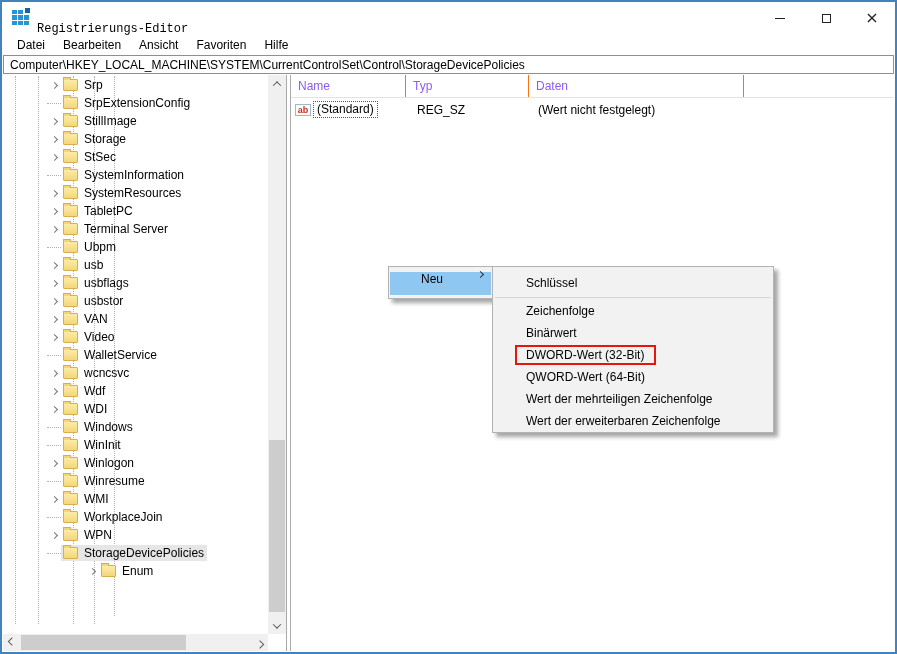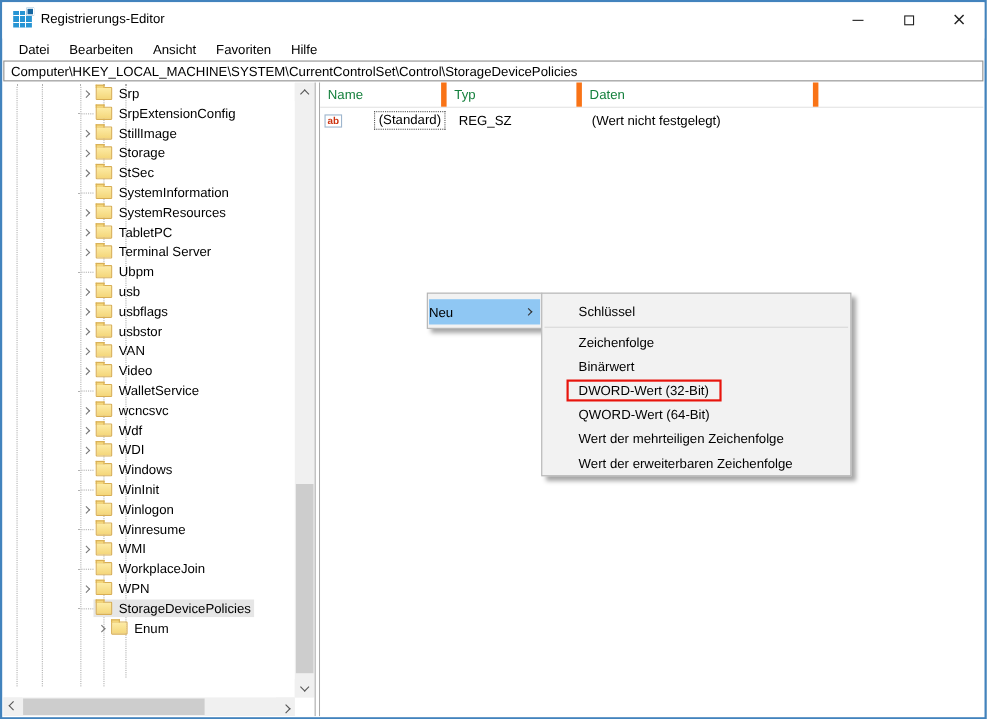--- a/index.html
+++ b/index.html
@@ -9,21 +9,21 @@
             background:#fff; border:2px solid #4283bd; overflow:hidden; }
 
   
   .titlebar { position:absolute; left:0; top:0; right:0; height:33px; background:#fff; }
   .app-icon { position:absolute; left:10px; top:8px; width:17px; height:15px; background:#2795d4;
     background-image:
       linear-gradient(to right, transparent 0 5px, #fff 5px 6px, transparent 6px 11px, #fff 11px 12px, transparent 12px 17px),
       linear-gradient(to bottom, transparent 0 4px, #fff 4px 5px, transparent 5px 10px, #fff 10px 11px, transparent 11px 15px); }
   .app-icon::after { content:""; position:absolute; right:-2px; top:-3px; width:5px; height:5px;
       background:#1565a0; border:1px solid #fff; }
-  .title-text { position:absolute; left:35px; top:8px; }
+  .title-text { position:absolute; left:35px; top:20px;font-family:Liberation Mono, monospace; }
   .win-btns { position:absolute; right:0; top:0; display:flex; height:32px; }
   .win-btn { width:46px; height:32px; display:flex; align-items:center; justify-content:center; }
   .glyph-min { width:10px; height:1px; background:#222; }
   .glyph-max { width:9px; height:9px; border:1px solid #222; }
   .glyph-close { font-size:16px; line-height:16px; color:#222; font-family:"DejaVu Sans",sans-serif; }
 
   
   .menubar { position:absolute; left:2px; top:33px; right:2px; height:20px;
              display:flex; align-items:center; padding-left:4px; background:#fff; }
   .menu-item { padding:3px 9px; }
@@ -35,21 +35,21 @@
 
   
   .content { position:absolute; left:1px; top:73px; right:1px; bottom:1px; background:#fff; }
   .splitter { position:absolute; left:283px; top:0; bottom:0; width:5px;
               border-left:1px solid #aaa; border-right:1px solid #aaa; background:#fff; }
 
   
   .tree-pane { position:absolute; left:0; top:0; width:283px; bottom:0; overflow:hidden; }
   .guide { position:absolute; top:1px; height:548px; width:0; border-left:1px dotted #b0b0b0; }
   .tree-items { position:absolute; left:0; top:1px; right:18px; }
-  .tree-row { height:18px; display:flex; align-items:center; padding-left:68px; white-space:nowrap; }
+  .tree-row { height:18px; display:flex; align-items:center; padding-left:44px; white-space:nowrap; }
   .tree-row.outdent { padding-left:82px; }
   .twisty { width:14px; height:14px; flex:0 0 14px; display:flex; align-items:center; justify-content:center; }
   .chev { width:5px; height:5px; border-right:1px solid #777; border-bottom:1px solid #777;
           transform:rotate(-45deg); }
   .stub { width:14px; flex:0 0 14px; height:1px; border-top:1px dotted #b0b0b0; }
   .row-core { display:flex; align-items:center; padding:1px 3px 1px 2px; }
   .row-core.selected { background:#e6e6e6; }
   .folder { width:15px; height:12px; flex:0 0 15px; background:linear-gradient(#fdeca6,#f4d67a);
             border:1px solid #d8ae55; border-radius:1px; position:relative; margin-right:6px; }
   .folder::before { content:""; position:absolute; top:-3px; left:-1px; width:6px; height:2px;
@@ -63,37 +63,37 @@
   .sb-btn { position:absolute; width:17px; height:17px; display:flex; align-items:center; justify-content:center; background:#f0f0f0; }
   .sb-chev { width:6px; height:6px; border-right:1.4px solid #555; border-bottom:1.4px solid #555; }
   .up    { top:0; left:0; }    .up .sb-chev { transform:rotate(-135deg) translate(-1px,-1px); }
   .down  { bottom:0; left:0; } .down .sb-chev { transform:rotate(45deg) translate(-1px,-1px); }
   .left  { left:0; top:0; }    .left .sb-chev { transform:rotate(135deg) translate(-1px,1px); }
   .right { right:0; top:0; }   .right .sb-chev { transform:rotate(-45deg) translate(-1px,1px); }
 
   
   .list-pane { position:absolute; left:288px; top:0; right:0; bottom:0; background:#fff; }
   .list-header { display:flex; height:23px; border-bottom:1px solid #e3e3e3; }
-  .hdr-cell { border-right:5px solid #f97316; padding:4px 0 0 7px; color:#15803d; }
+  .hdr-cell { border-right:1px solid #f97316; padding:4px 0 0 7px; color:#8b5cf6; }
   .list-row { display:flex; height:19px; align-items:center; margin-top:2px; }
-  .cell-name { width:114px; display:flex; align-items:center; padding-left:4px;justify-content:space-between; }
+  .cell-name { width:114px; display:flex; align-items:center; padding-left:4px; }
   .cell-typ { width:123px; padding-left:12px; }
   .cell-daten { padding-left:10px; }
   .ab-icon { width:16px; height:12px; flex:0 0 16px; border:1px solid #9eb6ce; background:#fff;
              color:#cc3311; font-weight:bold; font-size:9px; line-height:10px; text-align:center;
              margin-right:2px; }
   .ab-icon::before { content:"ab"; }
   .focus-dotted { border:1px dotted #555; padding:0 3px 1px 3px; }
 
   
   .menu-box { position:absolute; background:#f2f2f2; border:1px solid #b3b3b3;
               box-shadow:4px 4px 4px rgba(0,0,0,0.35); }
   .parent-menu { left:386px; top:264px; width:105px; height:33px; }
   .parent-item { position:absolute; left:1px; right:1px; top:5px; height:23px;
-                 display:flex; align-items:center; }
+                 display:flex; align-items:flex-start; padding-left:31px; }
   .sub-arrow { position:absolute; right:8px; width:5px; height:5px;
                border-right:1.2px solid #333; border-bottom:1.2px solid #333; transform:rotate(-45deg); }
   .submenu { left:490px; top:264px; width:282px; height:167px; }
   .submenu-items { position:absolute; left:1px; right:1px; top:5px; }
   .sm-item { position:relative; height:22px; display:flex; align-items:center; padding-left:32px; }
   .sm-sep { height:1px; background:#d7d7d7; margin:3px 1px 2px 1px; }
   .annotation { position:absolute; left:21px; top:1px; width:141px; height:20px; border:2px solid #e8150d; }
 </style>
 </head>
 <body>

